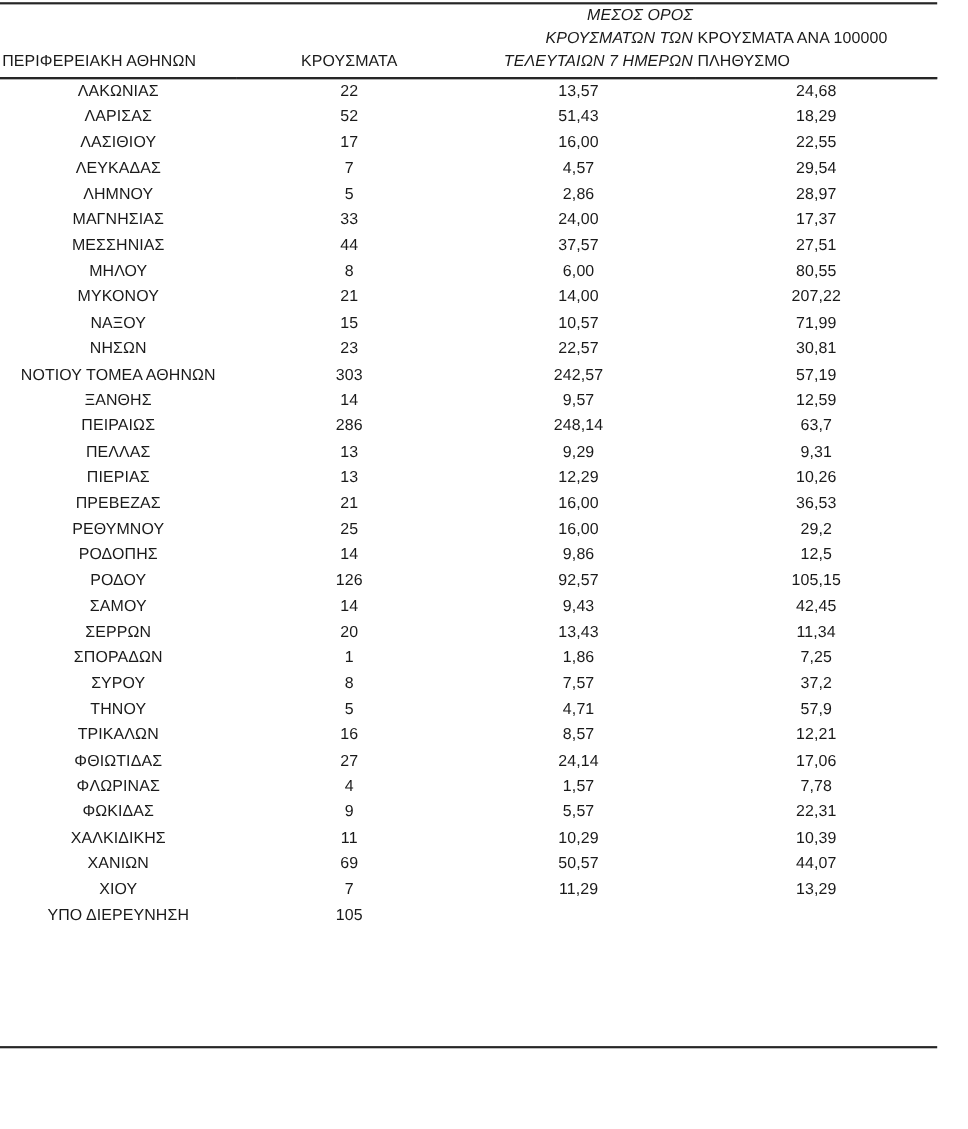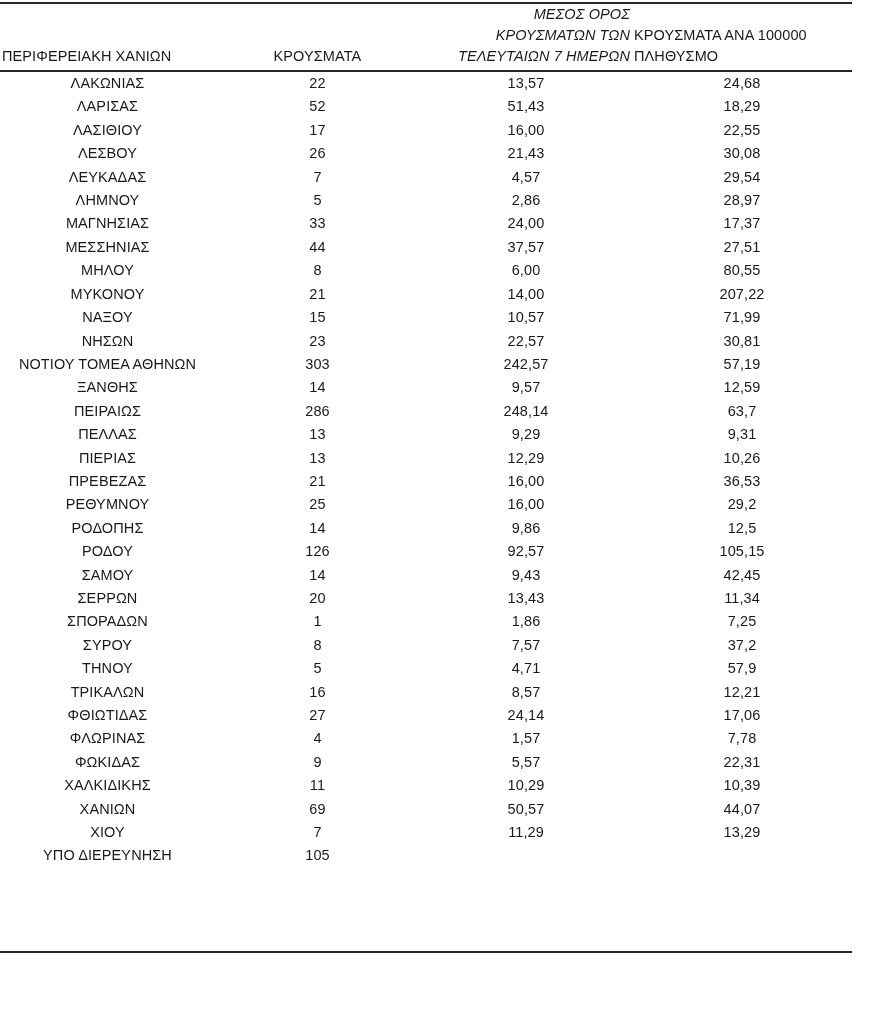--- a/index.html
+++ b/index.html
@@ -96,21 +96,21 @@
 
   <table class="stats">
     <colgroup>
       <col class="c-region">
       <col class="c-cases">
       <col class="c-avg">
       <col class="c-per100k">
     </colgroup>
     <thead>
       <tr>
-        <th class="h-region">ΠΕΡΙΦΕΡΕΙΑΚΗ ΧΑΝΙΩΝ</th>
+        <th class="h-region">ΠΕΡΙΦΕΡΕΙΑΚΗ ΑΘΗΝΩΝ</th>
         <th class="h-cases">ΚΡΟΥΣΜΑΤΑ</th>
         <th class="h-avg">ΜΕΣΟΣ ΟΡΟΣ
 ΚΡΟΥΣΜΑΤΩΝ ΤΩΝ
 ΤΕΛΕΥΤΑΙΩΝ 7 ΗΜΕΡΩΝ</th>
         <th class="h-per100k">ΚΡΟΥΣΜΑΤΑ ΑΝΑ 100000
 ΠΛΗΘΥΣΜΟ</th>
       </tr>
     </thead>
     <tbody id="tbody">
         <tr>
@@ -125,26 +125,20 @@
           <td class="avg">51,43</td>
           <td class="per100k">18,29</td>
         </tr>
         <tr>
           <td class="region">ΛΑΣΙΘΙΟΥ</td>
           <td class="cases">17</td>
           <td class="avg">16,00</td>
           <td class="per100k">22,55</td>
         </tr>
         <tr>
-          <td class="region">ΛΕΣΒΟΥ</td>
-          <td class="cases">26</td>
-          <td class="avg">21,43</td>
-          <td class="per100k">30,08</td>
-        </tr>
-        <tr>
           <td class="region">ΛΕΥΚΑΔΑΣ</td>
           <td class="cases">7</td>
           <td class="avg">4,57</td>
           <td class="per100k">29,54</td>
         </tr>
         <tr>
           <td class="region">ΛΗΜΝΟΥ</td>
           <td class="cases">5</td>
           <td class="avg">2,86</td>
           <td class="per100k">28,97</td>

